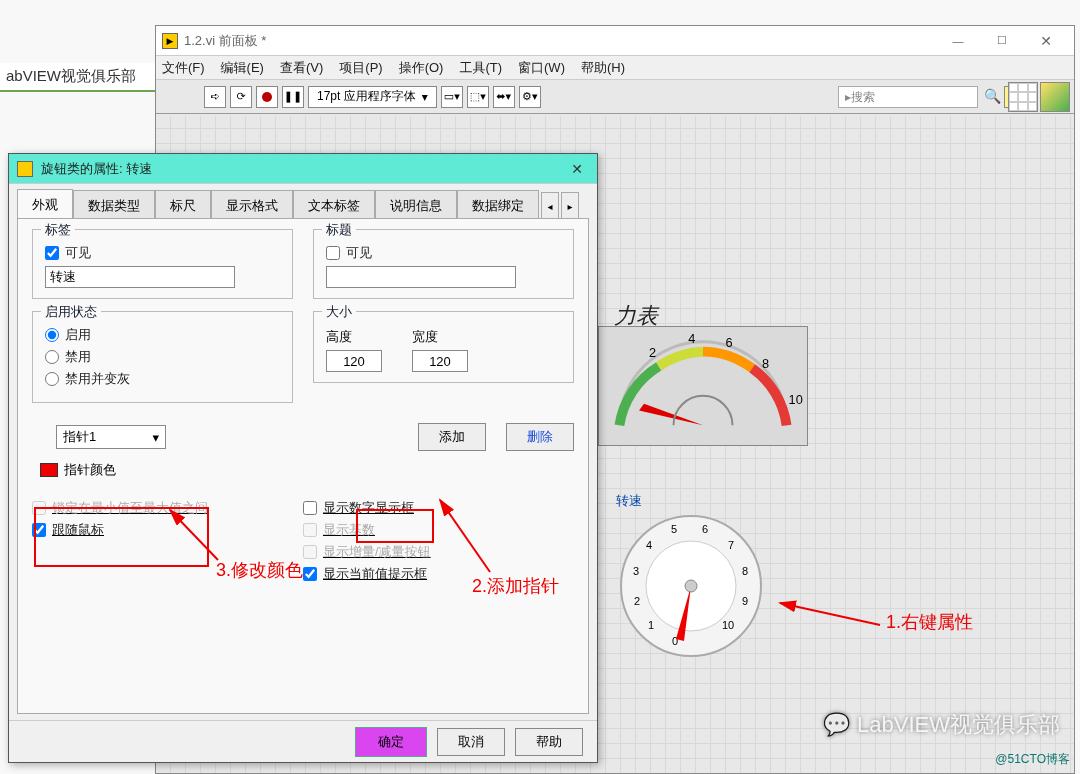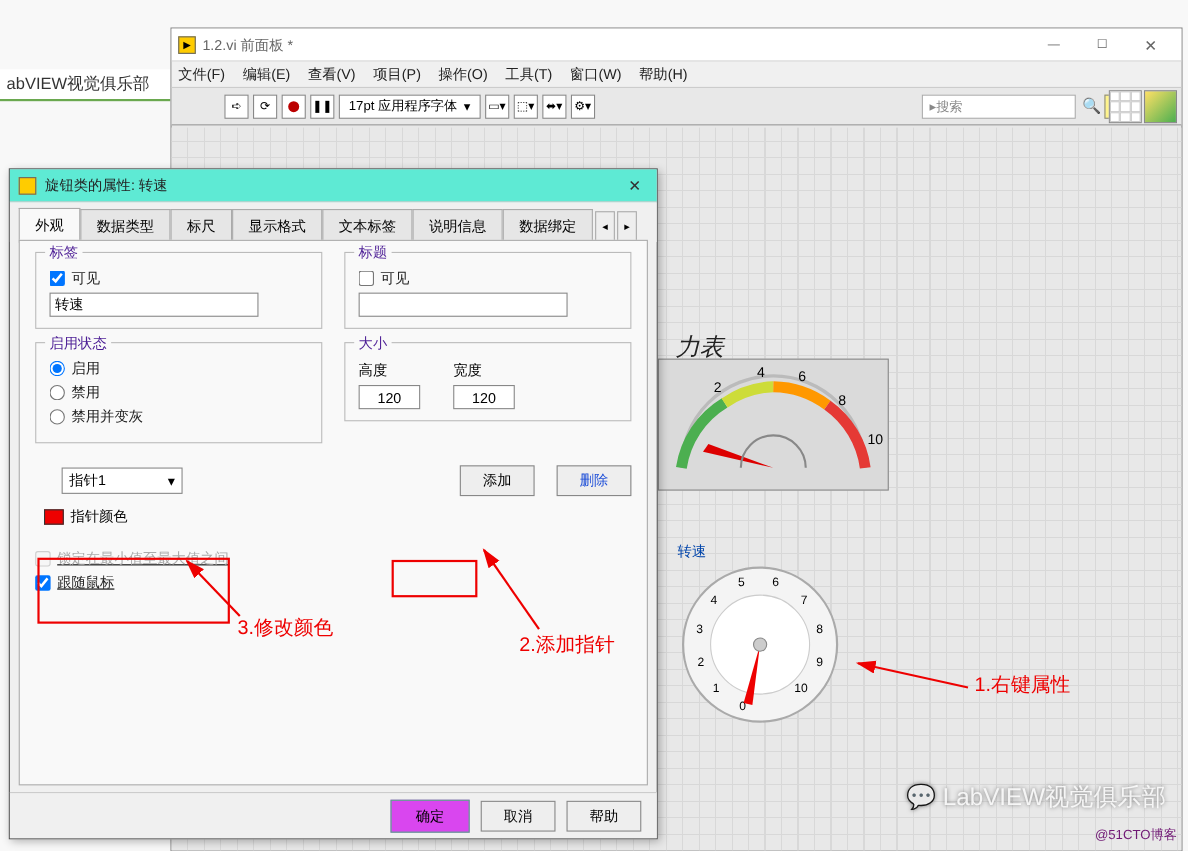--- a/index.html
+++ b/index.html
@@ -46,21 +46,21 @@
 .dlg-title .t { flex: 1; font-size: 13px; color: #222; }
 .dlg-title .close { width: 24px; height: 24px; display: flex; align-items: center; justify-content: center; font-size: 14px; color: #333; }
 
 .dlg-tabs { display: flex; align-items: flex-end; height: 36px; padding: 6px 8px 0 8px; gap: 0; background: #f0f0f0; }
 .dlg-tab { padding: 6px 14px; border: 1px solid #aaa; background: #e6e6e6; font-size: 13px; position: relative; top: 1px; border-bottom: none; }
 .dlg-tab.active { background: #f9f9f9; border-bottom: 1px solid #f9f9f9; }
 .dlg-tab-nav { width: 18px; height: 28px; border: 1px solid #aaa; background: #eee; display: flex; align-items: center; justify-content: center; font-size: 10px; margin-left: 2px; }
 
 .dlg-body { position: absolute; left: 8px; right: 8px; top: 64px; bottom: 48px; background: #f9f9f9; border: 1px solid #aaa; padding: 10px 14px; }
 .fieldset { border: 1px solid #bbb; padding: 10px 12px; position: relative; margin-bottom: 12px; }
-.fieldset .legend { position: absolute; top: -9px; left: 8px; background: #f9f9f9; padding: 0 4px; font-size: 13px; color: #4c1d95; }
+.fieldset .legend { position: absolute; top: -9px; left: 8px; background: #f9f9f9; padding: 0 4px; font-size: 13px; color: #0f172a; }
 .row { display: flex; gap: 20px; }
 .col { flex: 1; }
 .chk, .rad { display: flex; align-items: center; gap: 6px; margin: 4px 0; font-size: 13px; color: #222; }
 .chk input, .rad input { width: 14px; height: 14px; }
 .txt-input { width: 190px; height: 22px; border: 1px solid #888; background: #fff; padding: 0 4px; font-size: 13px; }
 .num-input { width: 56px; height: 22px; border: 1px solid #888; background: #fff; text-align: center; font-size: 13px; }
 .size-row { display: flex; gap: 30px; margin-top: 6px; }
 .size-col { display: flex; flex-direction: column; gap: 4px; font-size: 13px; }
 
 .ptr-row { display: flex; align-items: center; gap: 20px; margin-top: 8px; }
@@ -80,21 +80,21 @@
 
 .dlg-footer { position: absolute; left: 0; right: 0; bottom: 0; height: 42px; display: flex; align-items: center; justify-content: flex-end; gap: 10px; padding: 0 14px; background: #f0f0f0; border-top: 1px solid #ccc; }
 .dlg-footer .std-btn.primary { background: #d946ef; border: 1px solid #5a8; padding: 5px 22px; }
 
 .anno { position: absolute; color: #e00; font-size: 18px; pointer-events: none; }
 .anno.a1 { left: 886px; top: 610px; }
 .anno.a2 { left: 472px; top: 574px; }
 .anno.a3 { left: 216px; top: 558px; }
 .arrow { position: absolute; pointer-events: none; }
 
-.watermark { position: absolute; right: 10px; bottom: 6px; color: #701a75; font-size: 12px; }
+.watermark { position: absolute; right: 10px; bottom: 6px; color: #0f766e; font-size: 12px; }
 .wm2 { position: absolute; right: 20px; bottom: 34px; color: rgba(255,255,255,0.85); font-size: 22px; text-shadow: 0 0 4px rgba(0,0,0,0.5); }
 </style>
 </head>
 <body>
 
 <div class="bg-text">abVIEW视觉俱乐部</div>
 
 <div class="main-window">
   <div class="main-titlebar">
     <span class="lv-icon">▶</span>
@@ -277,20 +277,38 @@
       <div class="opts-col">
         <label class="chk disabled">
             <input type="checkbox" disabled="" style="">
             <span>锁定在最小值至最大值之间</span>
           </label>
         <label class="chk">
             <input type="checkbox" checked="" style="">
             <span>跟随鼠标</span>
           </label>
       </div>
+      <div class="opts-col">
+        <label class="chk">
+            <input type="checkbox" style="">
+            <span>显示数字显示框</span>
+          </label>
+        <label class="chk disabled">
+            <input type="checkbox" disabled="" style="">
+            <span>显示基数</span>
+          </label>
+        <label class="chk disabled">
+            <input type="checkbox" disabled="" style="">
+            <span>显示增量/减量按钮</span>
+          </label>
+        <label class="chk">
+            <input type="checkbox" checked="" style="">
+            <span>显示当前值提示框</span>
+          </label>
+      </div>
     </div>
 
     <div class="red-box b1"></div>
     <div class="red-box b2"></div>
   </div>
 
   <div class="dlg-footer">
     <button class="std-btn primary">确定</button>
     <button class="std-btn">取消</button>
     <button class="std-btn">帮助</button>

